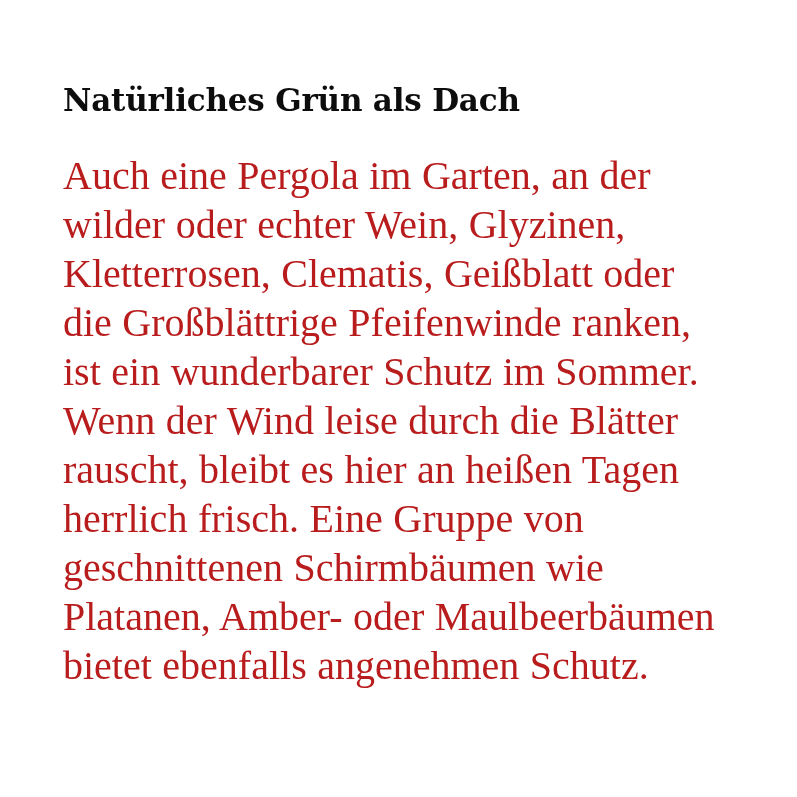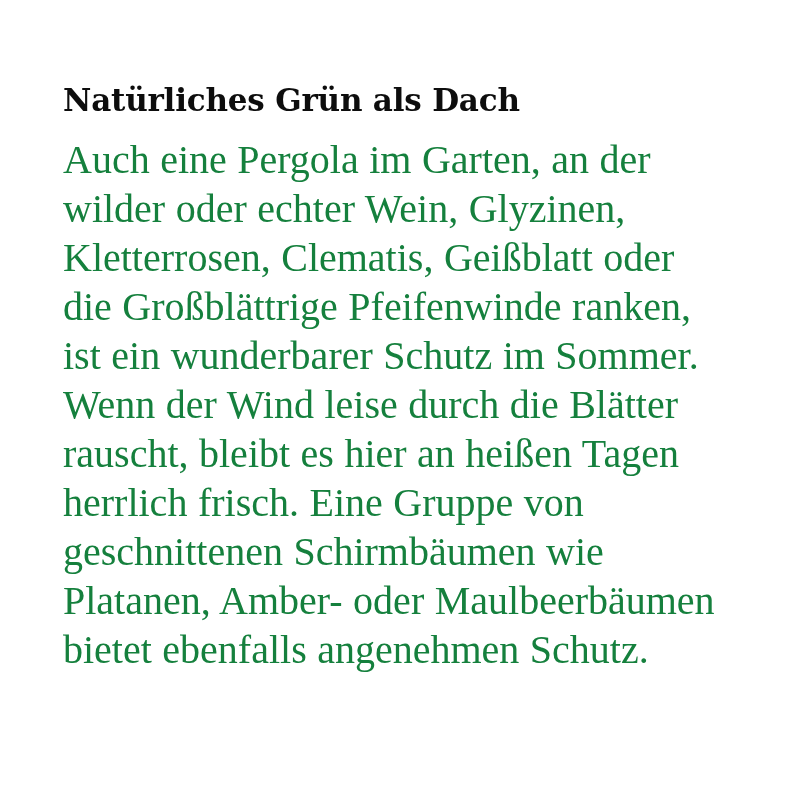--- a/index.html
+++ b/index.html
@@ -27,22 +27,22 @@
     font-size: 31px;
     line-height: 1.2;
     letter-spacing: -0.2px;
     color: #0d0d0d;
     margin: 18px 0 8px 0;
   }
   .article-body {
     font-family: "Liberation Serif", serif;
     font-size: 40px;
     line-height: 49px;
-    color: #15803d;
-    margin: 16px 0 0 0;
+    color: #b91c1c;
+    margin: 32px 0 0 0;
     max-width: 660px;
     word-spacing: 0.5px;
   }
 </style>
 </head>
 <body>
 
 <div class="page">
   <h1 class="article-heading">Natürliches Grün als Dach</h1>
   <p class="article-body">Auch eine Pergola im Garten, an der wilder oder echter Wein, Glyzinen, Kletterrosen, Clematis, Geißblatt oder die Großblättrige Pfeifenwinde ranken, ist ein wunderbarer Schutz im Sommer. Wenn der Wind leise durch die Blätter rauscht, bleibt es hier an heißen Tagen herrlich frisch. Eine Gruppe von geschnittenen Schirmbäumen wie Platanen, Amber- oder Maulbeerbäumen bietet ebenfalls angenehmen Schutz.</p>

